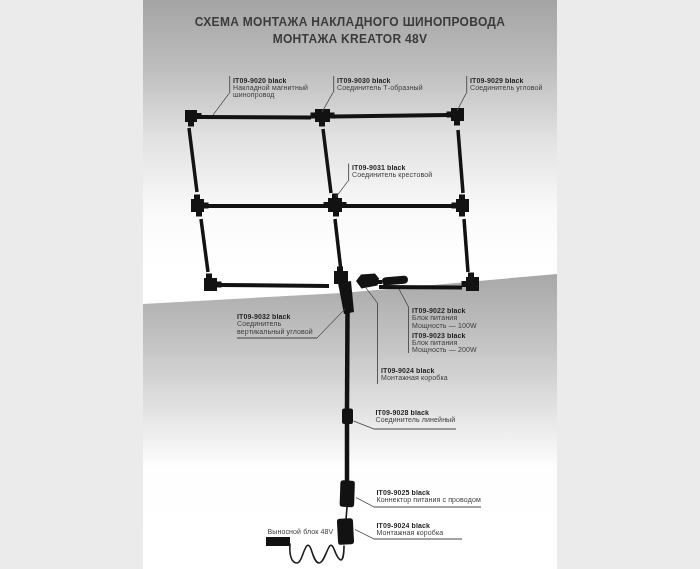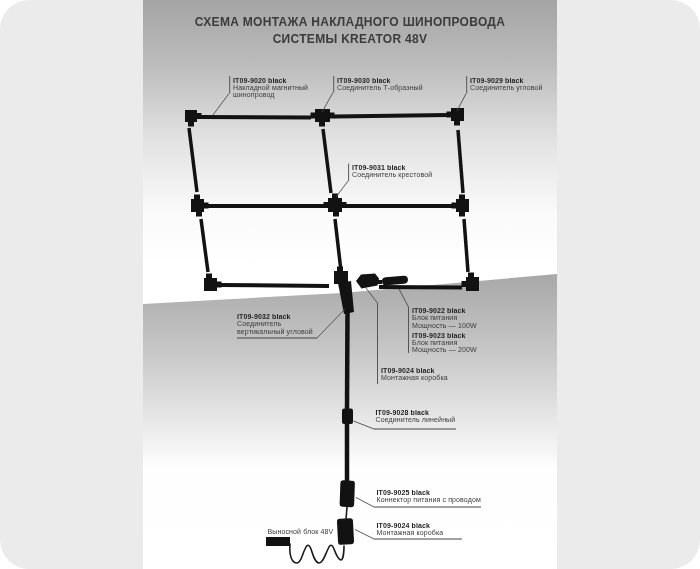--- a/index.html
+++ b/index.html
@@ -1,20 +1,19 @@
 <!DOCTYPE html>
 <html><head>
 <meta charset="utf-8">
 <style>
   html,body{margin:0;padding:0;}
   .stage{
     position:relative;width:700px;height:569px;overflow:hidden;
     background:#ebebeb;
     font-family:"Liberation Sans",sans-serif;
-    border-radius:29px;
   }
   .photo{position:absolute;left:143px;top:0;width:414px;height:569px;background:#fff;}
   .ceiling{
     position:absolute;left:0;top:0;width:414px;height:304px;
     background:linear-gradient(180deg,#a4a4a4 0%,#bdbdbd 22%,#e2e2e2 46%,#fafafa 70%,#ffffff 88%);
   }
   .wall{
     position:absolute;left:0;top:272px;width:414px;height:297px;
     background:linear-gradient(180deg,#a7a7a7 0%,#c6c6c6 26%,#ededed 54%,#fefefe 66%,#ffffff 100%);
     clip-path:polygon(0 32px,48% 21px,100% 2px,100% 100%,0 100%);
@@ -144,21 +143,21 @@
       <line x1="353.5" y1="421" x2="374" y2="429"></line>
       <line x1="374" y1="507" x2="481" y2="507" stroke="#333"></line>
       <line x1="356" y1="497.5" x2="374" y2="507"></line>
       <line x1="374" y1="539" x2="462" y2="539" stroke="#333"></line>
       <line x1="355" y1="529.5" x2="374" y2="539"></line>
     </g>
   </svg>
 
   <div class="title">
     <div>СХЕМА  МОНТАЖА НАКЛАДНОГО ШИНОПРОВОДА</div>
-    <div>СИСТЕМЫ KREATOR 48V</div>
+    <div>МОНТАЖА KREATOR 48V</div>
   </div>
 
   <div class="lbl" style="left:233px;top:76.5px">
     <div class="code">IT09-9020 black</div>
     <div>Накладной магнитный</div>
     <div>шинопровод</div>
   </div>
 
   <div class="lbl" style="left:337px;top:76.5px">
     <div class="code">IT09-9030 black</div>

